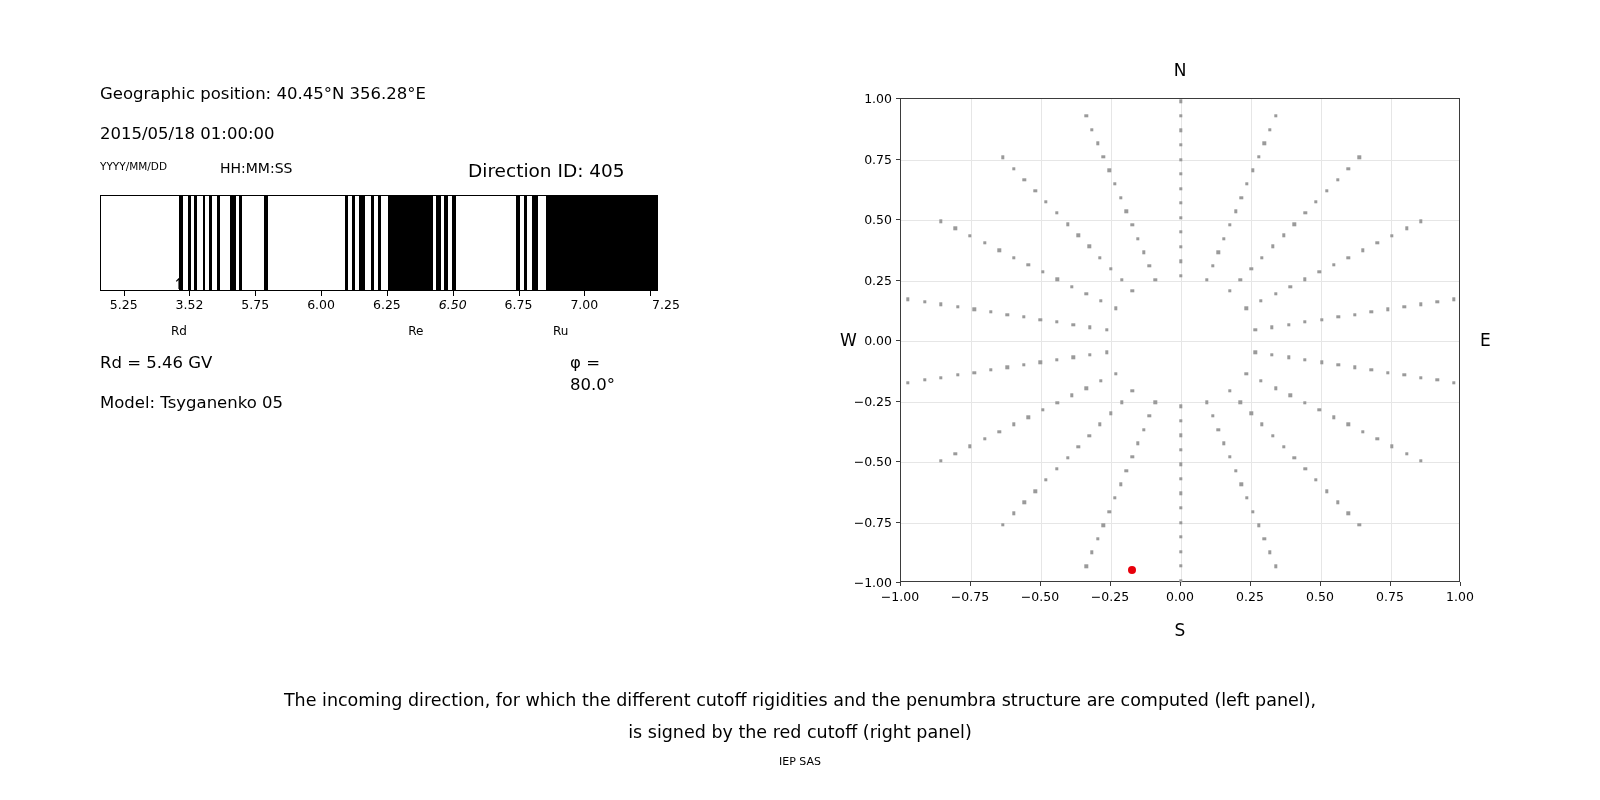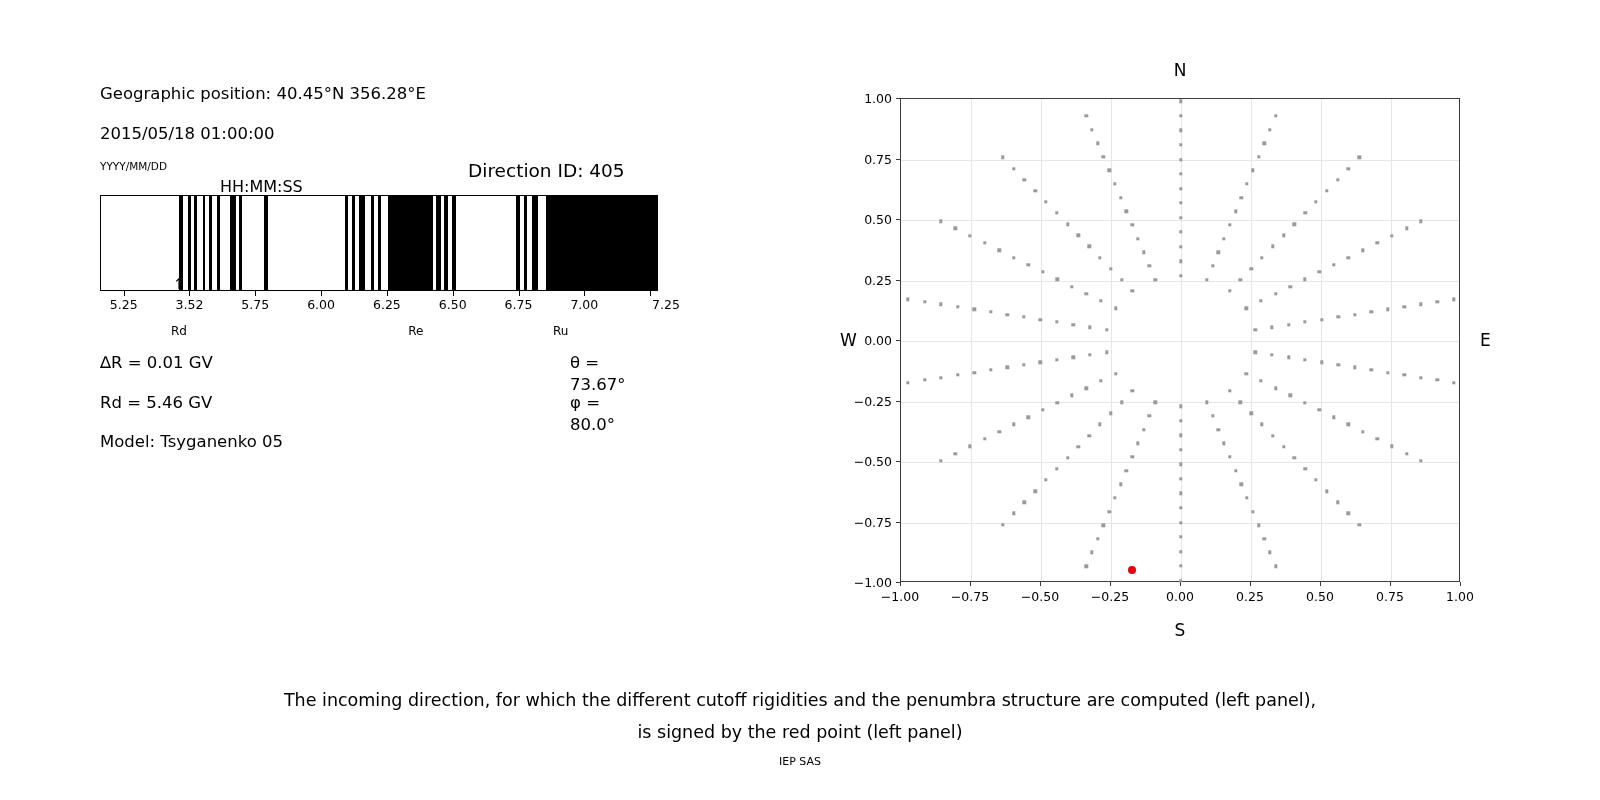--- a/index.html
+++ b/index.html
@@ -18,21 +18,21 @@
   .panel-left {
     position: absolute;
     left: 0; top: 0;
     width: 760px; height: 640px;
   }
   .txt { position: absolute; white-space: nowrap; }
 
   #geo-position { left: 100px; top: 84px; font-size: 16.5px; }
   #datetime     { left: 100px; top: 124px; font-size: 16.5px; }
   #fmt-date     { left: 100px; top: 160px; font-size: 10.5px; }
-  #fmt-time     { left: 220px; top: 160px; font-size: 16px; margin-top: 17px; }
+  #fmt-time     { left: 220px; top: 160px; font-size: 14px; }
   #direction-id { left: 468px; top: 160px; font-size: 18.5px; }
 
   
   .penumbra-wrap {
     position: absolute;
     left: 100px; top: 195px;
     width: 558px; height: 96px;
   }
   .penumbra-box {
     position: absolute;
@@ -219,40 +219,36 @@
       <div class="pen-tick-label" style="left: 23.6887px;">5.25</div>
       <div class="pen-tick" style="left: 89.4906px;"></div>
       <div class="pen-tick-label" style="left: 89.4906px;">3.52</div>
       <div class="pen-tick" style="left: 155.292px;"></div>
       <div class="pen-tick-label" style="left: 155.292px;">5.75</div>
       <div class="pen-tick" style="left: 221.094px;"></div>
       <div class="pen-tick-label" style="left: 221.094px;">6.00</div>
       <div class="pen-tick" style="left: 286.896px;"></div>
       <div class="pen-tick-label" style="left: 286.896px;">6.25</div>
       <div class="pen-tick" style="left: 352.698px;"></div>
-      <div class="pen-tick-label" style="left: 352.698px;">6.50</div>
+      <div class="pen-tick-label" style="left: 352.698px; font-style: italic;">6.50</div>
       <div class="pen-tick" style="left: 418.5px;"></div>
       <div class="pen-tick-label" style="left: 418.5px;">6.75</div>
       <div class="pen-tick" style="left: 484.302px;"></div>
       <div class="pen-tick-label" style="left: 484.302px;">7.00</div>
       <div class="pen-tick" style="left: 550.104px;"></div>
       <div class="pen-tick-label" style="left: 566px;">7.25</div>
       <div class="arrow-up" style="left: 78.9623px; top: -14px;">↑</div>
       <div class="marker" style="left: 78.9623px; top: 33px;">Rd</div>
       <div class="arrow-up" style="left: 315.849px; top: -14px;">↑</div>
       <div class="marker" style="left: 315.849px; top: 33px;">Re</div>
       <div class="arrow-up" style="left: 460.613px; top: -14px;">↑</div>
       <div class="marker" style="left: 460.613px; top: 33px;">Ru</div>
     </div>
 
   <div class="params">
-    <div class="row">
-      <span>∆R = 0.01 GV</span>
-      <span class="right">θ = 73.67°</span>
-    </div>
     <div class="row">
       <span>Rd = 5.46 GV</span>
       <span class="right">φ = 80.0°</span>
     </div>
     <div class="row">
       <span>Model: Tsyganenko 05</span>
       <span class="right"></span>
     </div>
   </div>
 </div>
@@ -549,15 +545,15 @@
       <div class="ax-lab-y" style="left: 28px; width: 44px; top: 179px;">0.50</div>
       <div class="ax-tick" style="left: 76px; top: 118.5px; width: 4px; height: 1px;"></div>
       <div class="ax-lab-y" style="left: 28px; width: 44px; top: 118.5px;">0.75</div>
       <div class="ax-tick" style="left: 76px; top: 58px; width: 4px; height: 1px;"></div>
       <div class="ax-lab-y" style="left: 28px; width: 44px; top: 58px;">1.00</div>
     </div>
 </div>
 
 <div class="caption">
   <div>The incoming direction, for which the different cutoff rigidities and the penumbra structure are computed (left panel),</div>
-  <div>is signed by the red point (left panel)</div>
+  <div>is signed by the red cutoff (right panel)</div>
 </div>
 <div class="credit">IEP SAS</div>
 
 </body></html>

